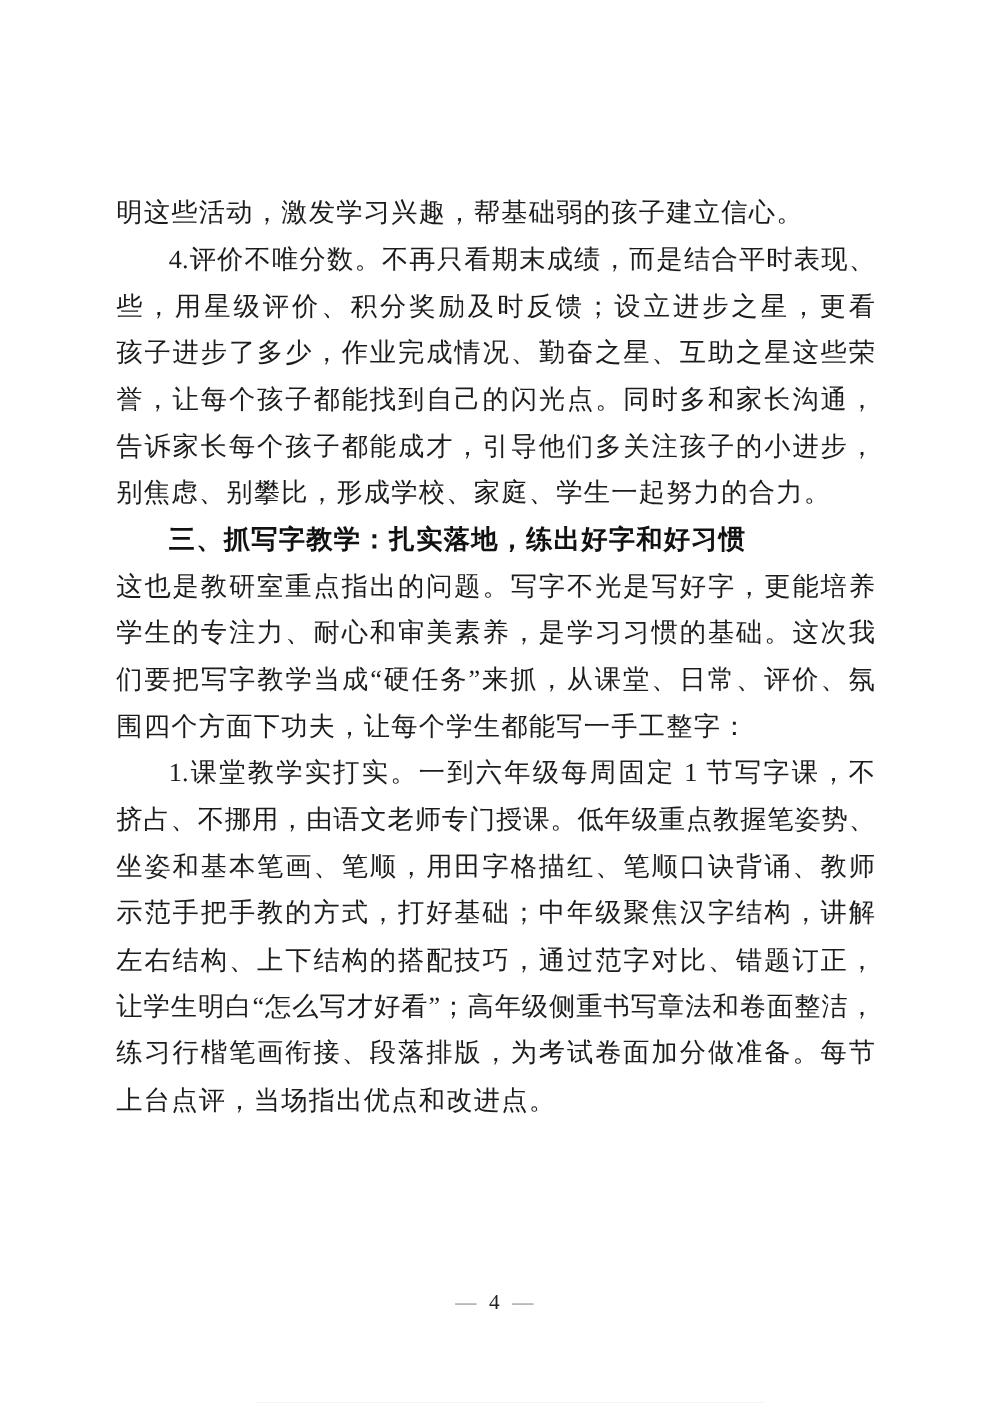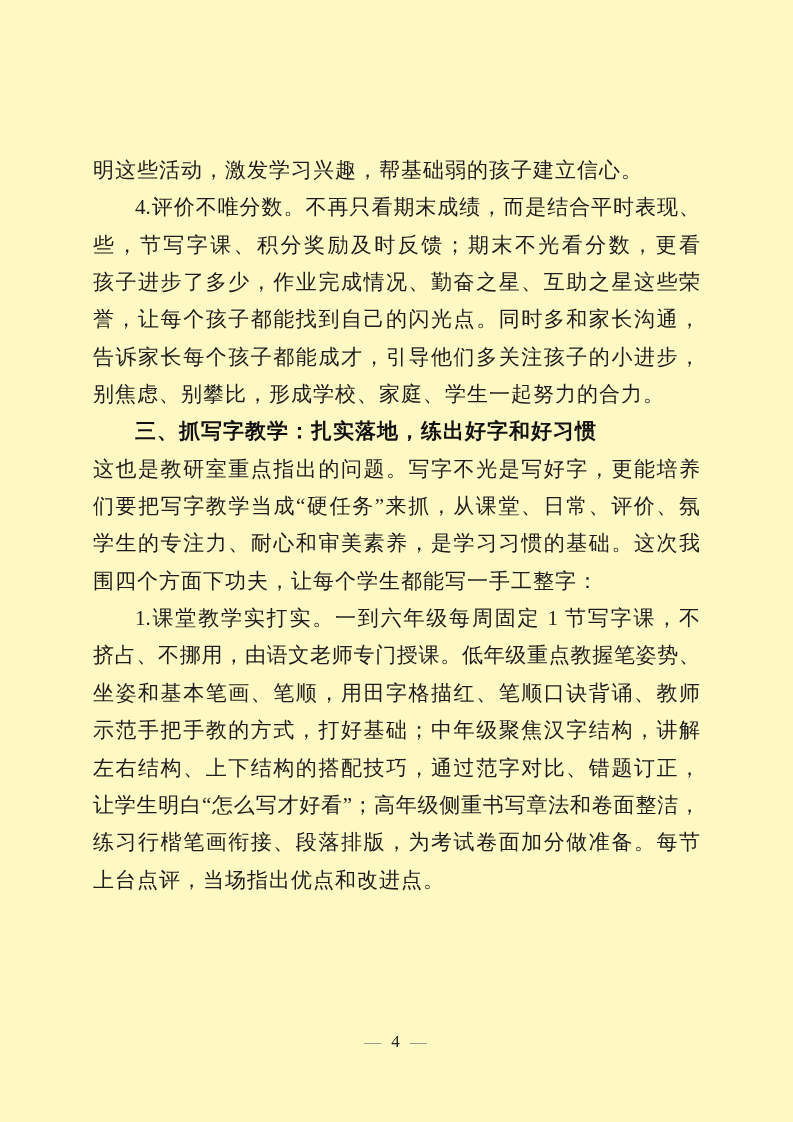--- a/index.html
+++ b/index.html
@@ -5,21 +5,21 @@
   html, body {
     margin: 0;
     padding: 0;
     background: #e9e9e9;
   }
   .page {
     position: relative;
     width: 793px;
     height: 1122px;
     margin: 0 auto;
-    background: #fef9c3;
+    background: #ffffff;
     overflow: hidden;
     font-family: "Liberation Serif", "DejaVu Serif", serif;
     color: #1c1c1c;
   }
   .content {
     position: absolute;
     left: 93px;
     top: 152px;
     width: 607px;
   }
@@ -65,29 +65,29 @@
 </style>
 </head>
 <body>
 
 <div class="page">
 
   <div class="content" id="text-content">
 
   <div class="line">明这些活动，激发学习兴趣，帮基础弱的孩子建立信心。</div>
       <div class="line justify indent">4.评价不唯分数。不再只看期末成绩，而是结合平时表现、</div>
-      <div class="line justify">些，节写字课、积分奖励及时反馈；期末不光看分数，更看</div>
+      <div class="line justify">些，用星级评价、积分奖励及时反馈；设立进步之星，更看</div>
       <div class="line justify">孩子进步了多少，作业完成情况、勤奋之星、互助之星这些荣</div>
       <div class="line justify">誉，让每个孩子都能找到自己的闪光点。同时多和家长沟通，</div>
       <div class="line justify">告诉家长每个孩子都能成才，引导他们多关注孩子的小进步，</div>
       <div class="line">别焦虑、别攀比，形成学校、家庭、学生一起努力的合力。</div>
       <div class="line indent bold">三、抓写字教学：扎实落地，练出好字和好习惯</div>
       <div class="line justify">这也是教研室重点指出的问题。写字不光是写好字，更能培养</div>
+      <div class="line justify">学生的专注力、耐心和审美素养，是学习习惯的基础。这次我</div>
       <div class="line justify">们要把写字教学当成“硬任务”来抓，从课堂、日常、评价、氛</div>
-      <div class="line justify">学生的专注力、耐心和审美素养，是学习习惯的基础。这次我</div>
       <div class="line">围四个方面下功夫，让每个学生都能写一手工整字：</div>
       <div class="line justify indent">1.课堂教学实打实。一到六年级每周固定 1 节写字课，不</div>
       <div class="line justify">挤占、不挪用，由语文老师专门授课。低年级重点教握笔姿势、</div>
       <div class="line justify">坐姿和基本笔画、笔顺，用田字格描红、笔顺口诀背诵、教师</div>
       <div class="line justify">示范手把手教的方式，打好基础；中年级聚焦汉字结构，讲解</div>
       <div class="line justify">左右结构、上下结构的搭配技巧，通过范字对比、错题订正，</div>
       <div class="line justify">让学生明白“怎么写才好看”；高年级侧重书写章法和卷面整洁，</div>
       <div class="line justify">练习行楷笔画衔接、段落排版，为考试卷面加分做准备。每节</div>
       <div class="line">上台点评，当场指出优点和改进点。</div>
     </div>

